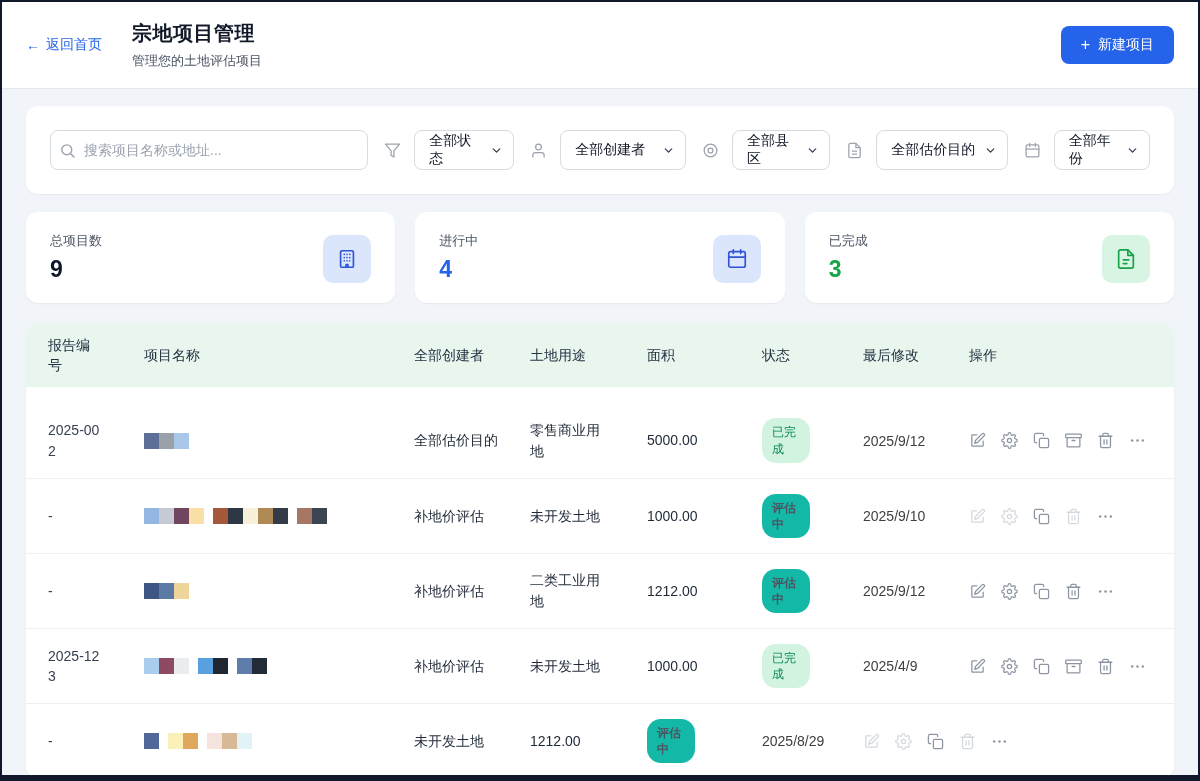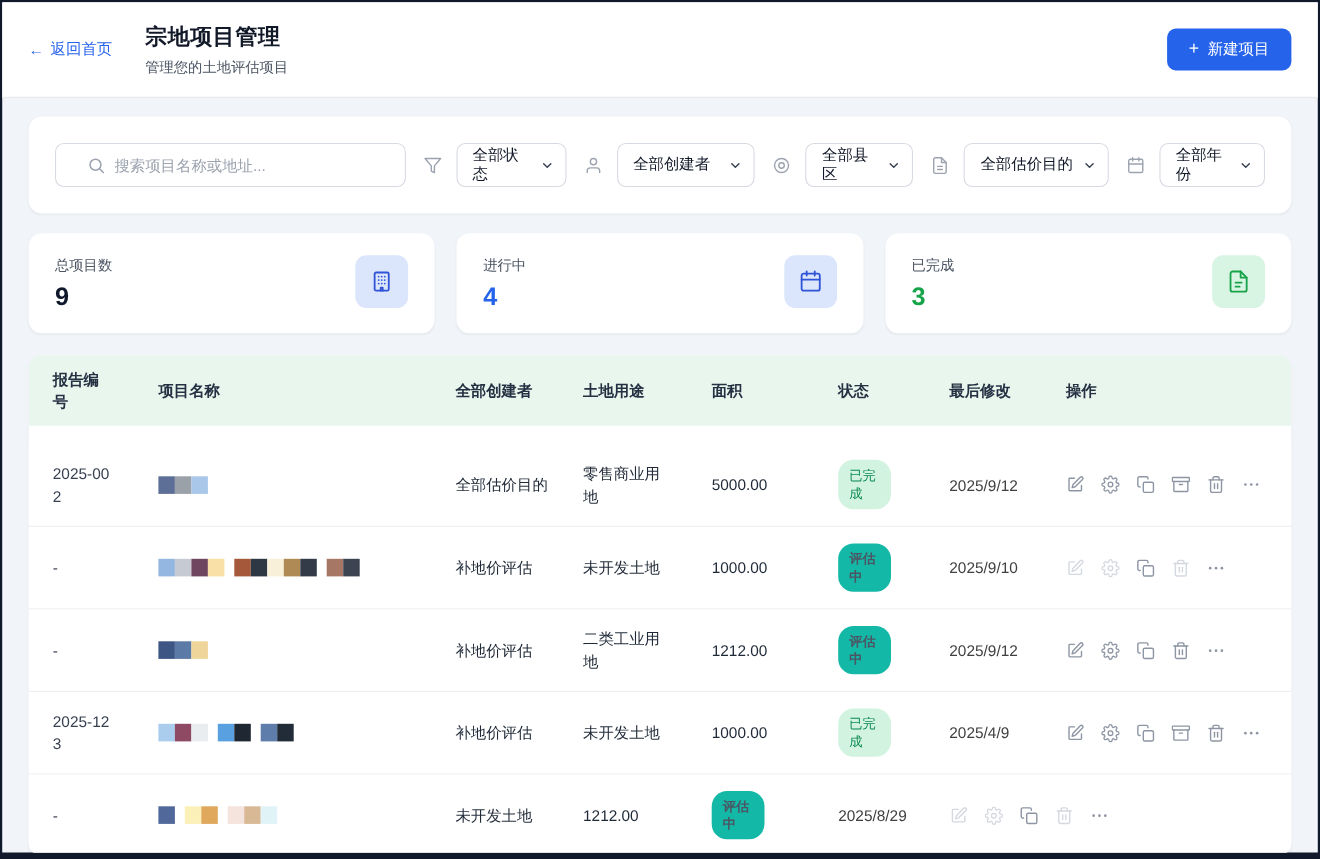--- a/index.html
+++ b/index.html
@@ -36,55 +36,55 @@
   
   .main { padding:17px 24px 0; }
   .card {
     background:#fff; border-radius:12px;
     box-shadow:0 1px 2px rgba(16,24,40,.05);
   }
   
   .filter-card { padding:24px; display:flex; align-items:center; gap:13px; }
   .search-box {
     width:322px; height:40px; border:1px solid #d6dae1; border-radius:8px;
-    display:flex; align-items:center; padding:0 28px; gap:8px; background:#fff;
+    display:flex; align-items:center; padding:0 8px; gap:8px; background:#fff;
   }
   .search-box input {
     border:none; outline:none; flex:1; font-size:14px; font-family:inherit;
     color:#1f2937; background:transparent;
   }
   .search-box input::placeholder { color:#9ca3af; }
   .f-icon { color:#9ca3af; flex:0 0 auto; display:flex; margin-left:3px; }
   .select {
     height:40px; border:1px solid #d6dae1; border-radius:8px; background:#fff;
     display:flex; align-items:center; justify-content:space-between;
     padding:0 10px 0 14px; font-size:14px; color:#111827; cursor:pointer; gap:8px;
   }
   .select .chev { color:#374151; display:flex; }
   .w1{width:101px}.w2{width:127px}.w3{width:99px}.w4{width:133px}.w5{width:97px}
   
   .stats { display:grid; grid-template-columns:repeat(3,1fr); gap:20px; margin-top:18px; }
-  .stat-card { padding:20px 24px; display:flex; align-items:flex-start; justify-content:space-between; }
+  .stat-card { padding:20px 24px; display:flex; align-items:flex-end; justify-content:space-between; }
   .stat-label { font-size:13px; color:#4b5563; }
   .stat-value { font-size:23px; font-weight:bold; margin-top:6px; color:#0f172a; }
   .stat-value.blue { color:#2563eb; } .stat-value.green { color:#16a34a; }
   .stat-iconbox {
     width:48px; height:48px; border-radius:10px;
     display:flex; align-items:center; justify-content:center;
   }
   .iconbox-blue { background:#dbe5fb; color:#2f54d6; }
   .iconbox-green { background:#d8f4e2; color:#16a34a; }
   
   .table-card { margin-top:20px; overflow:hidden; }
   .t-grid {
     display:grid;
     grid-template-columns:96px 270px 116px 117px 115px 101px 106px 1fr;
     align-items:center; padding:0 22px;
   }
-  .t-head { background:#e8f6ee; height:64px; font-size:14px; font-weight:700; color:#253142; }
+  .t-head { background:#e8f6ee; height:64px; font-size:14px; font-weight:400; color:#253142; }
   .t-head .hc { padding-right:20px; line-height:1.45; }
   .t-head .hc.narrow { max-width:72px; }
   .t-row { height:75px; border-top:1px solid #edeff2; background:#fff; font-size:14px; }
   .t-row:first-of-type { border-top:none;margin-top:16px; }
   .cell-report { color:#374151; max-width:56px; word-break:break-all; line-height:1.45; }
   .name-blocks { display:flex; align-items:center; }
   .blk { width:15px; height:16px; flex:0 0 auto; }
   .blk-gap { width:9px; height:16px; flex:0 0 auto; }
   .cell-purpose { max-width:94px; line-height:1.5; color:#1f2937; }
   .cell-landuse { max-width:80px; line-height:1.5; color:#1f2937; }

